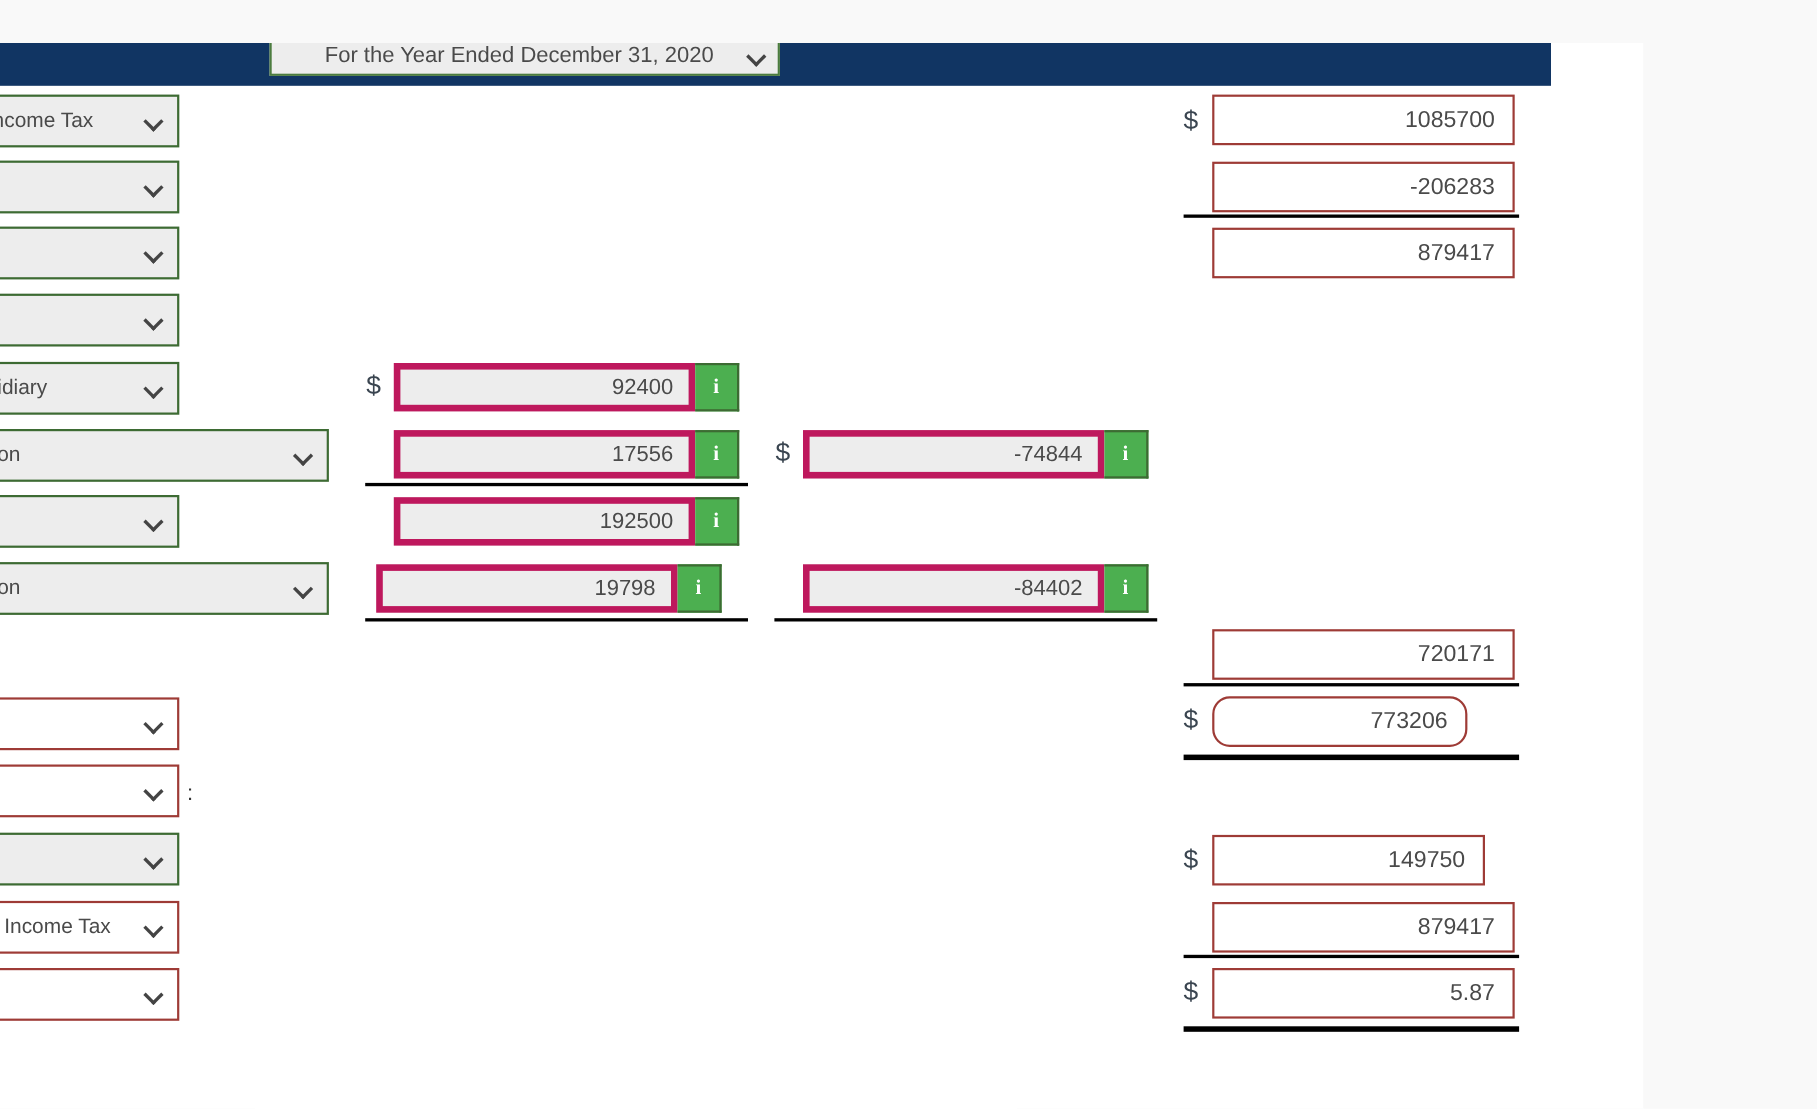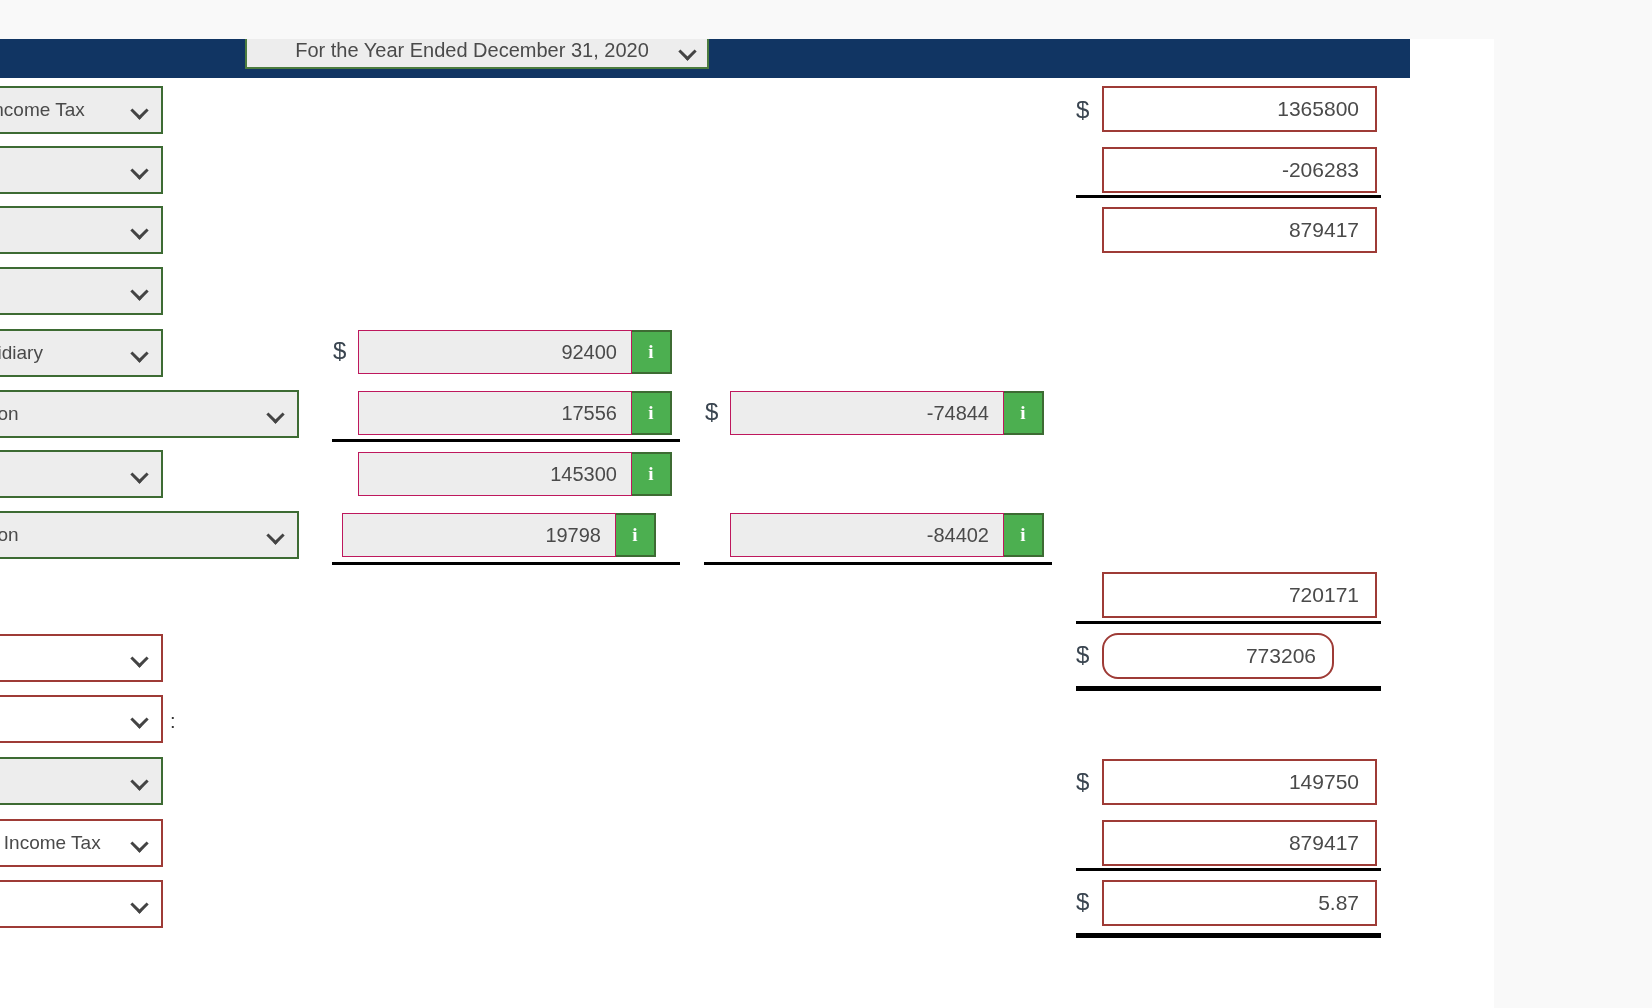--- a/index.html
+++ b/index.html
@@ -113,21 +113,21 @@
     position: absolute;
     box-sizing: border-box;
     height: 44px;
     display: flex;
     align-items: stretch;
   }
   .amt .field {
     flex: 1;
     box-sizing: border-box;
     background: #ededed;
-    border: 1px solid #be185d;
+    border: 6px solid #be185d;
     display: flex;
     align-items: center;
     justify-content: flex-end;
     padding-right: 14px;
     font-size: 20px;
     color: #4a4a4a;
   }
   .amt .infobtn {
     width: 40px;
     flex: none;
@@ -288,21 +288,21 @@
     </div>
 
     <div class="amt" style="left:358px; top:352px; width:314px;">
       <div class="field">17556</div>
       <div class="infobtn">i</div>
     </div>
 
     <div class="rule" style="left:332px; top:400px; width:348px;"></div>
 
     <div class="amt" style="left:358px; top:413px; width:314px;">
-      <div class="field">145300</div>
+      <div class="field">192500</div>
       <div class="infobtn">i</div>
     </div>
 
     <div class="amt" style="left:342px; top:474px; width:314px;">
       <div class="field">19798</div>
       <div class="infobtn">i</div>
     </div>
 
     <div class="rule" style="left:332px; top:523px; width:348px;"></div>
 
@@ -315,41 +315,41 @@
 
     <div class="amt" style="left:730px; top:474px; width:314px;">
       <div class="field">-84402</div>
       <div class="infobtn">i</div>
     </div>
 
     <div class="rule" style="left:704px; top:523px; width:348px;"></div>
 
     <span class="dollar" style="left:1076px; top:59px;">$</span>
 
-    <div class="res" style="left:1102px; top:47px; width:275px;">1365800</div>
+    <div class="res" style="left:1102px; top:47px; width:275px;">1085700</div>
 
     <div class="res" style="left:1102px; top:108px; width:275px;">-206283</div>
 
     <div class="rule" style="left:1076px; top:156px; width:305px;"></div>
 
     <div class="res" style="left:1102px; top:168px; width:275px;">879417</div>
 
     <div class="res" style="left:1102px; top:533px; width:275px;">720171</div>
 
     <div class="rule" style="left:1076px; top:582px; width:305px;"></div>
 
     <span class="dollar" style="left:1076px; top:604px;">$</span>
 
     <div class="res" style="left:1102px; top:594px; width:232px;border-radius:16px;">773206</div>
 
     <div class="rule thick" style="left:1076px; top:647px; width:305px;"></div>
 
     <span class="dollar" style="left:1076px; top:731px;">$</span>
 
-    <div class="res" style="left:1102px; top:720px; width:275px;">149750</div>
+    <div class="res" style="left:1102px; top:720px; width:248px;">149750</div>
 
     <div class="res" style="left:1102px; top:781px; width:275px;">879417</div>
 
     <div class="rule" style="left:1076px; top:829px; width:305px;"></div>
 
     <span class="dollar" style="left:1076px; top:851px;">$</span>
 
     <div class="res" style="left:1102px; top:841px; width:275px;">5.87</div>
 
     <div class="rule thick" style="left:1076px; top:894px; width:305px;"></div>

